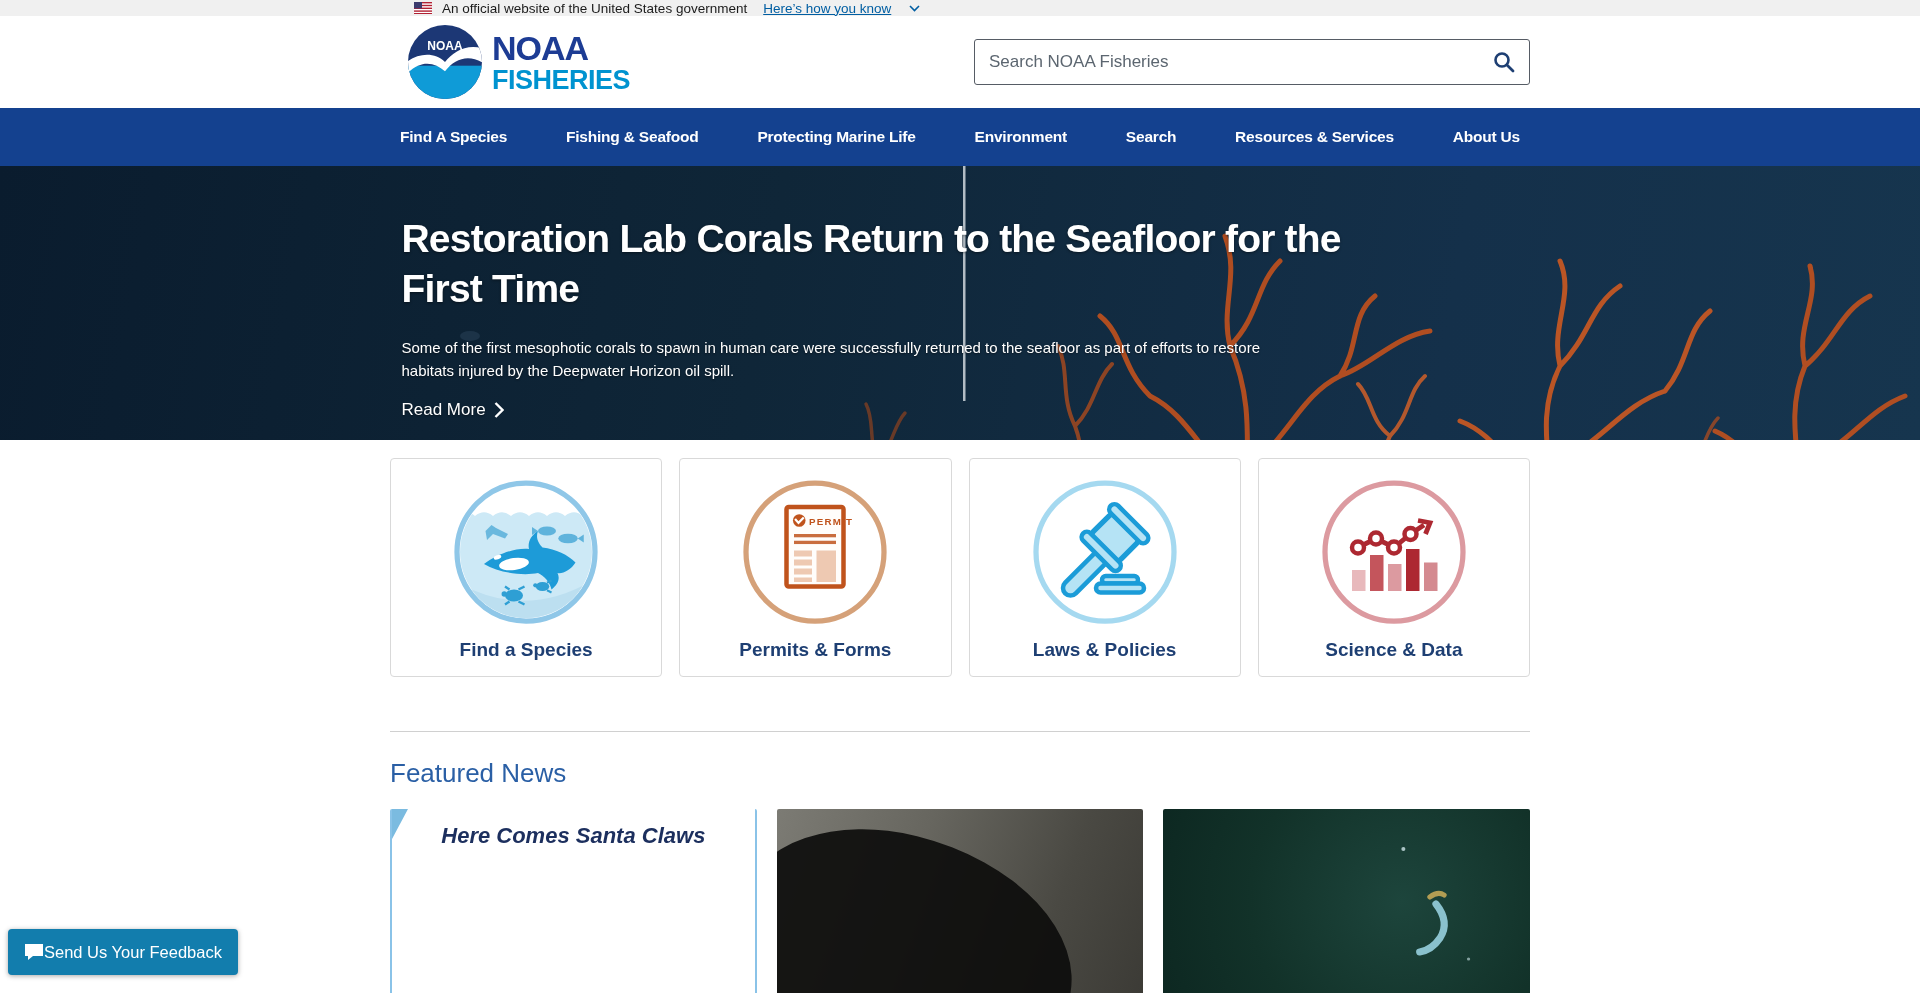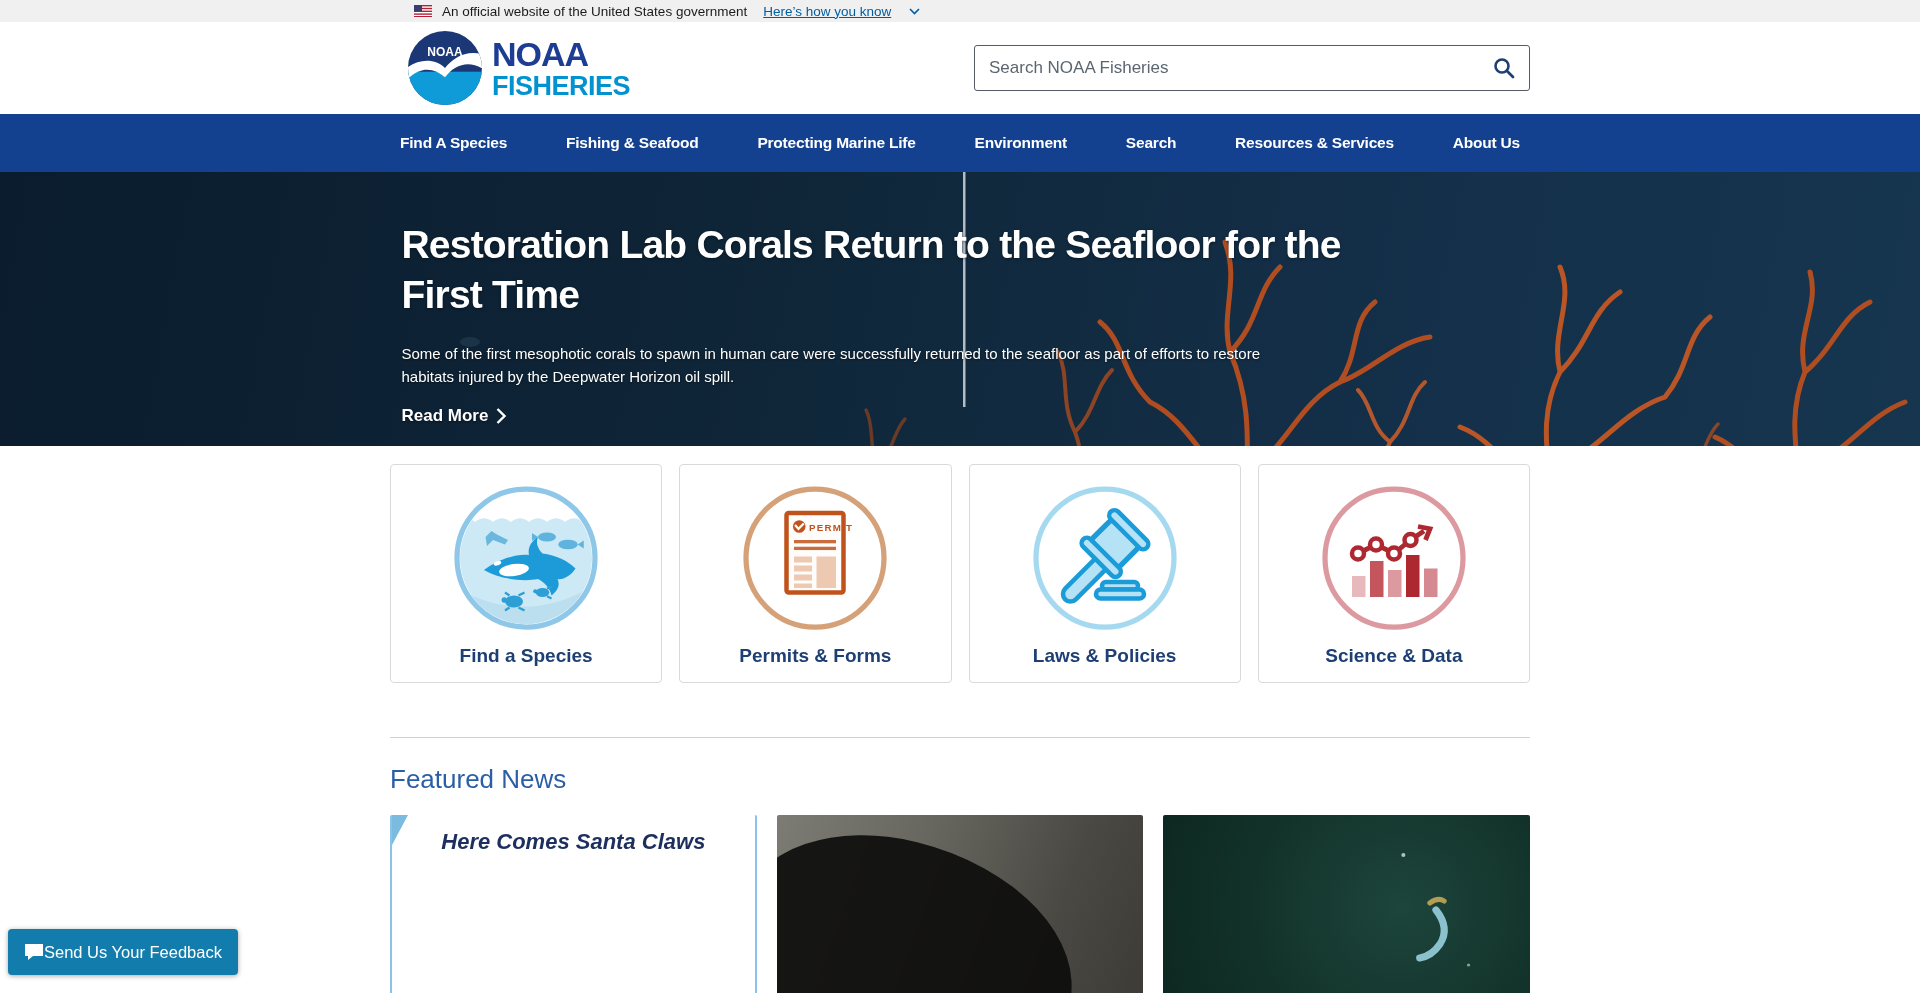--- a/index.html
+++ b/index.html
@@ -1,21 +1,21 @@
 <!DOCTYPE html>
 <html><head>
 <meta charset="utf-8">
 <style>
   * { margin:0; padding:0; box-sizing:border-box; }
   html,body { width:1920px; height:993px; overflow:hidden; background:#fff;
               font-family:"Liberation Sans", sans-serif; }
   .wrap { width:1140px; margin:0 auto; }
 
   
-  .gov-banner { height:22px; background:#f0f0f0; display:flex; align-items:center; }
+  .gov-banner { height:16px; background:#f0f0f0; display:flex; align-items:center; }
   .gov-banner .wrap { display:flex; align-items:center; padding-left:24px; gap:10px; }
   .gov-banner-text { font-size:13.5px; color:#1b1b1b; }
   .gov-banner-link { font-size:13.5px; color:#005ea2; text-decoration:underline; cursor:pointer; margin-left:6px; display:inline-flex; align-items:center; gap:18px; }
 
   
   .site-header { height:92px; background:#fff; display:flex; align-items:center; }
   .site-header .wrap { display:flex; align-items:center; justify-content:space-between; padding:0 0 0 18px; }
   .logo { display:flex; align-items:center; gap:10px; cursor:pointer; text-decoration:none; }
   .wordmark { line-height:1; }
   .wordmark .l1 { font-size:34px; font-weight:bold; letter-spacing:-1px; color:#1d3c94; }
@@ -34,21 +34,21 @@
 
   
   .hero { position:relative; height:274px; overflow:hidden;
       background:linear-gradient(100deg,#0a1c2e 0%, #0f2638 40%, #14304a 75%, #16354e 100%);padding-left:23px; }
   .hero svg.scene { position:absolute; inset:0; }
   .hero-content { position:relative; width:1140px; margin:0 auto; padding-top:48px; color:#fff; }
   .hero-title { font-size:39px; font-weight:bold; letter-spacing:-0.8px; line-height:1.28;
       max-width:950px; text-shadow:0 1px 3px rgba(0,0,0,.45); }
   .hero-desc { font-size:15px; line-height:1.55; max-width:900px; margin-top:22px; text-shadow:0 1px 2px rgba(0,0,0,.5); }
   .read-more { display:inline-flex; align-items:center; gap:8px; margin-top:18px; color:#fff;
-      font-size:17px; font-weight:bold; text-decoration:none; cursor:pointer; text-shadow:0 1px 2px rgba(0,0,0,.5); }
+      font-size:17px; font-weight:normal; text-decoration:none; cursor:pointer; text-shadow:0 1px 2px rgba(0,0,0,.5); }
 
   
   .quick-links { margin-top:18px; }
   .quick-links .wrap { display:grid; grid-template-columns:repeat(4,1fr); gap:17px; }
   .qcard { border:1px solid #d9d9d9; border-radius:4px; background:#fff; height:219px;
       display:flex; flex-direction:column; align-items:center; padding-top:18px; text-decoration:none; cursor:pointer; }
   .qcard-label { margin-top:12px; font-size:19px; font-weight:bold; color:#1e3f73; }
 
   
   .section-divider { width:1140px; margin:54px auto 0; border:none; border-top:1px solid #d0d0d0; }

